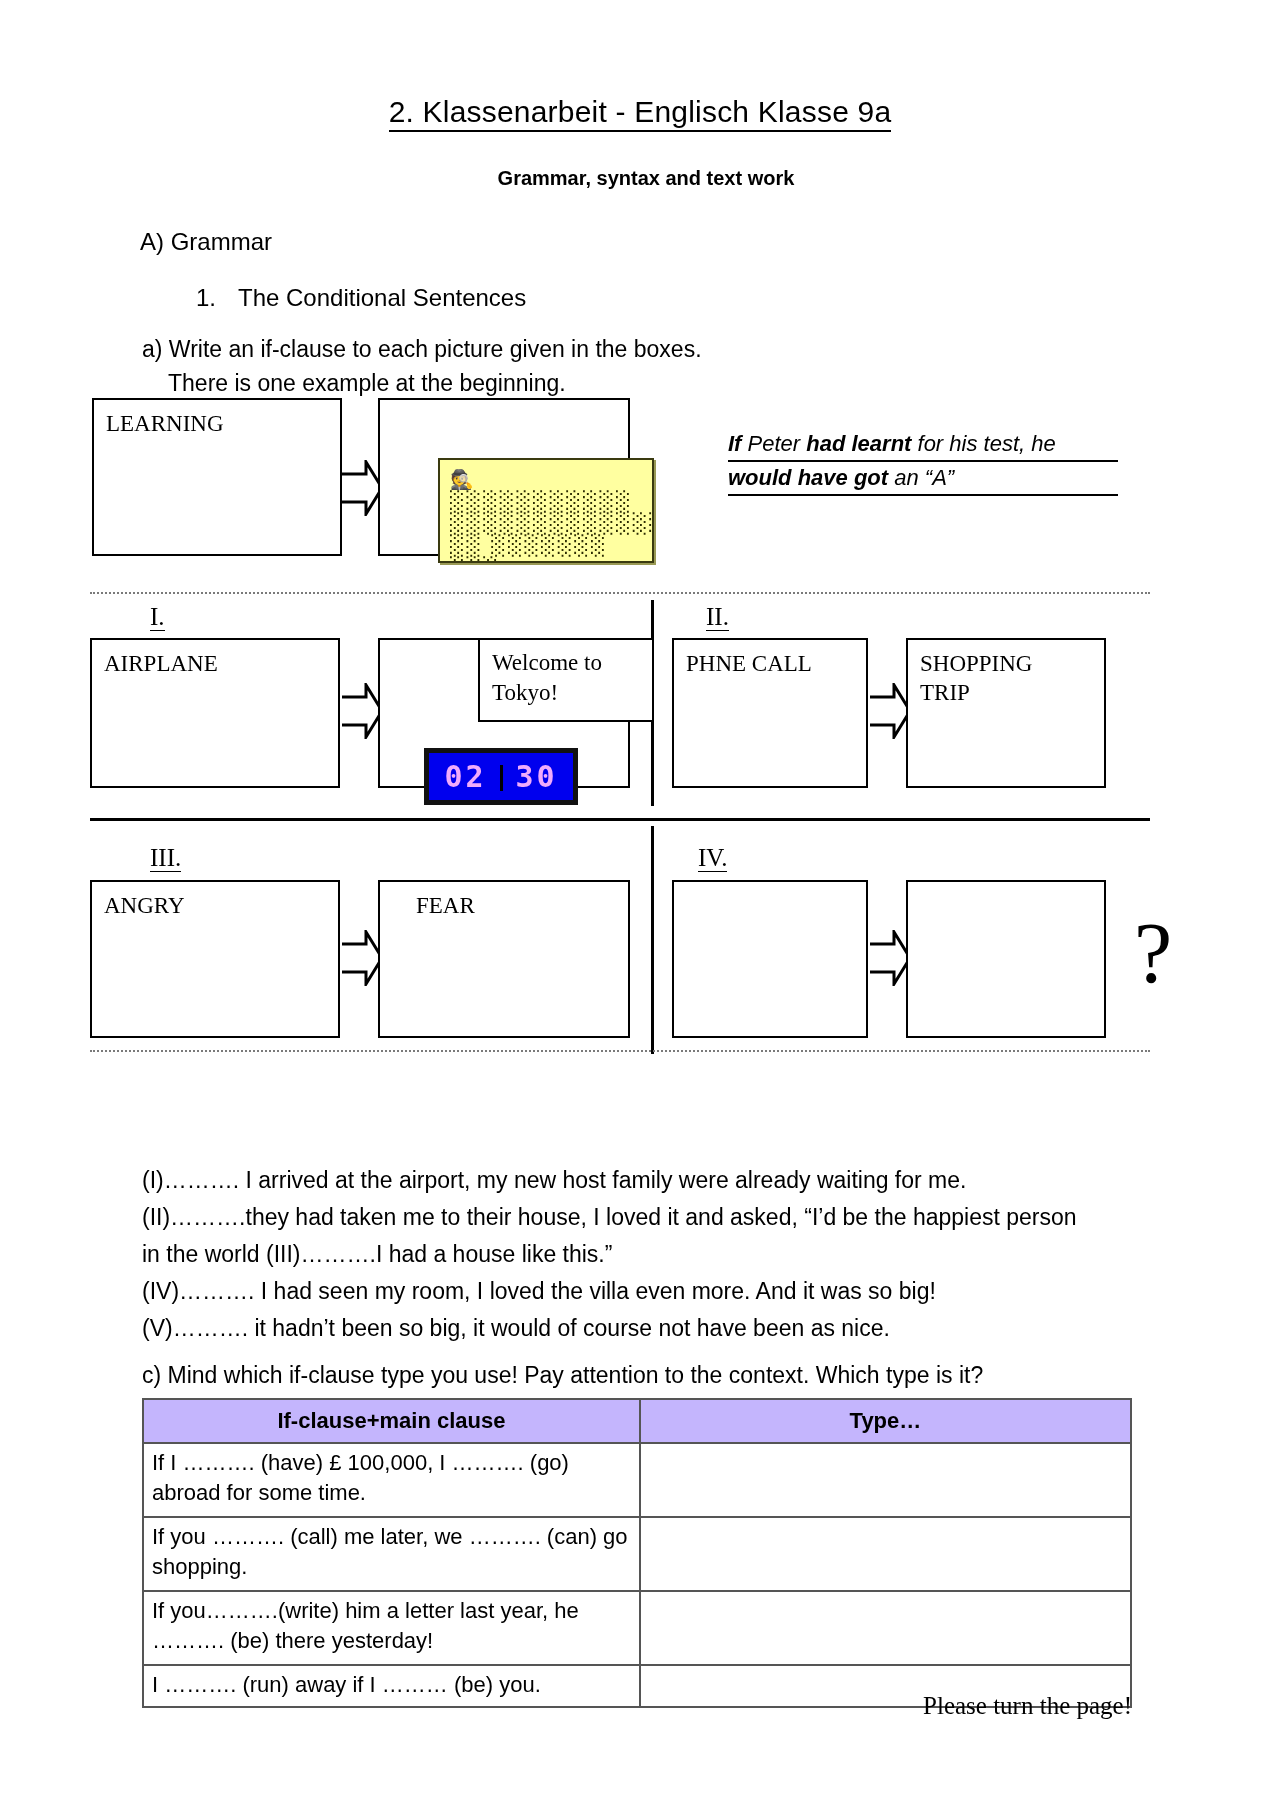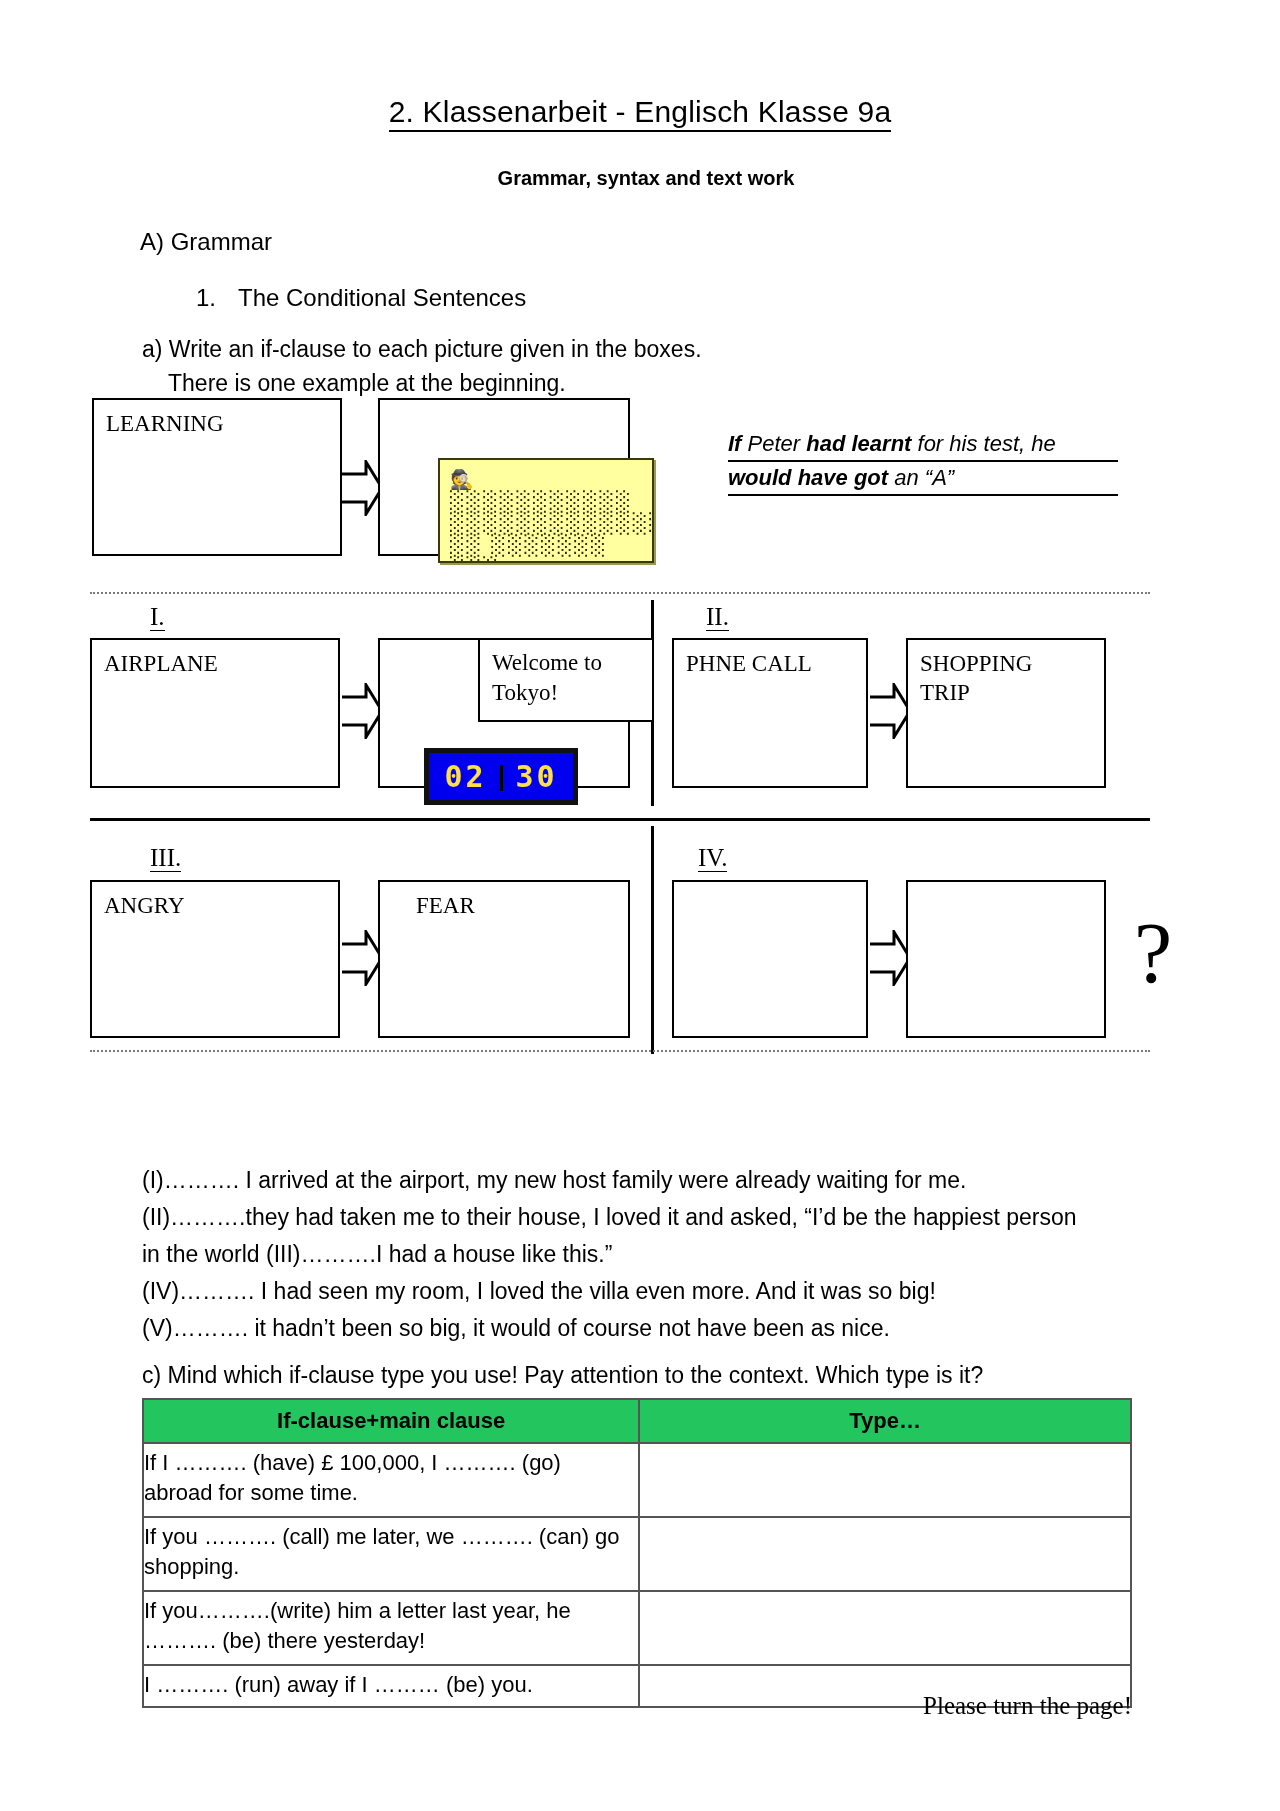--- a/index.html
+++ b/index.html
@@ -145,21 +145,21 @@
     padding: 8px 0 0 12px;
     background: #fff;
   }
 
   
   .clock {
     position: absolute;
     background: #0000ee;
     border: 5px solid #111;
     box-sizing: border-box;
-    color: #fde047;
+    color: #f0abfc;
     font-family: "DejaVu Sans Mono", monospace;
     font-size: 30px;
     font-weight: bold;
     letter-spacing: 3px;
     text-align: center;
     line-height: 47px;
   }
   .clock .sep {
     display: inline-block;
     width: 3px;
@@ -219,26 +219,26 @@
   .tbl {
     position: absolute;
     left: 142px;
     top: 1398px;
     width: 990px;
     border-collapse: collapse;
     font-size: 22px;
   }
   .tbl th, .tbl td {
     border: 2px solid #555;
-    padding: 4px 8px 6px 0;
+    padding: 4px 8px 6px 8px;
     vertical-align: top;
     line-height: 30px;
   }
   .tbl th {
-    background: #22c55e;
+    background: #c4b5fd;
     text-align: center;
     font-weight: bold;
     font-size: 22px;
     padding: 6px 8px;
   }
   .tbl td.c1 { width: 490px; }
   .tbl td.c2 { width: 486px; }
   .tbl td.tall { height: 62px; }
 
   .footer-note {

